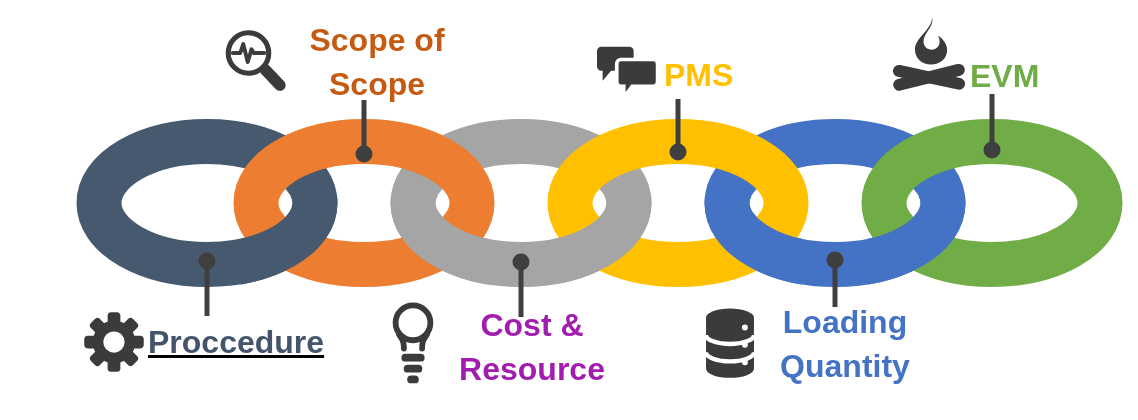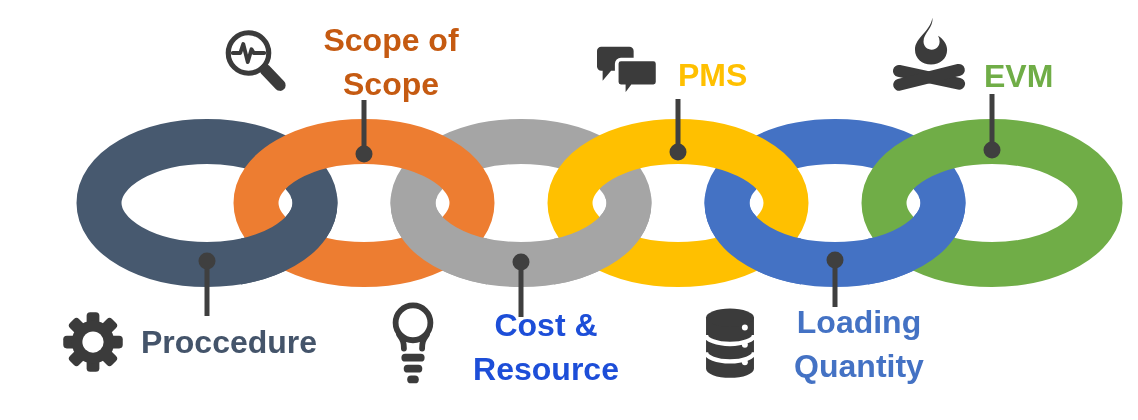--- a/index.html
+++ b/index.html
@@ -4,21 +4,21 @@
 <style>
   html,body{margin:0;padding:0;background:#ffffff;}
   .canvas{
     position:relative;
     width:1138px;height:420px;
     background:#ffffff;
     overflow:hidden;
     font-family:"Liberation Sans", sans-serif;
   }
   .chain-svg{position:absolute;left:0;top:0;width:1138px;height:420px;}
-  .label{position:absolute;display:flex;align-items:center;gap:14px;}
+  .label{position:absolute;display:flex;align-items:center;}
   .label-text{
     font-weight:700;
     font-size:32px;
     line-height:44px;
     text-align:center;
     white-space:nowrap;
   }
   .label-text .line{display:block;}
   .icon-svg{display:block;flex:0 0 auto;}
 </style>
@@ -113,21 +113,21 @@
         <path d="M26,1.5 C26.8,7.5 20.8,10.5 20.8,15.5 C20.8,18.4 23,20.3 25.6,20.3 C28.4,20.3 30.2,18.2 30.2,15.5 C30.2,14.4 29.9,13.3 29.3,12.2 C32.4,14.2 34.6,17.2 34.6,20.5 C34.6,25.6 30.3,29 25.2,29 C20,29 15.8,25.5 15.8,20.3 C15.8,13.2 24.6,10.2 26,1.5 Z"></path>
         <rect x="2.5" y="33" width="43" height="7" rx="3.5" transform="rotate(12 24 36.5)"></rect>
         <rect x="2.5" y="33" width="43" height="7" rx="3.5" transform="rotate(-14 24 36.5)"></rect>
       </g>
     </svg>
     <div class="label-text" style="color: rgb(112, 173, 71); margin-top: 39px;">
       <span class="line">EVM</span>
     </div>
   </div>
 
-  <div class="label" style="left:59px;top:308px;">
+  <div class="label" style="left:80px;top:308px;text-decoration:underline;">
     <svg class="icon-svg" width="68" height="68" viewBox="0 0 48 48">
       <g fill="#3B3B3B">
         <rect x="19.5" y="3" width="9" height="42" rx="2.5"></rect>
         <rect x="19.5" y="3" width="9" height="42" rx="2.5" transform="rotate(45 24 24)"></rect>
         <rect x="19.5" y="3" width="9" height="42" rx="2.5" transform="rotate(90 24 24)"></rect>
         <rect x="19.5" y="3" width="9" height="42" rx="2.5" transform="rotate(135 24 24)"></rect>
         <circle cx="24" cy="24" r="15"></circle>
       </g>
       <circle cx="24" cy="24" r="7.5" fill="#ffffff"></circle>
     </svg>
@@ -141,21 +141,21 @@
       <g fill="none" stroke-linecap="round" stroke="#3B3B3B">
         <circle cx="15" cy="11.5" r="9" stroke-width="3"></circle>
         <path d="M7.8,17.5 C10,20.5 10.3,22 10.3,24.8 M22.2,17.5 C20,20.5 19.7,22 19.7,24.8" stroke-width="3"></path>
       </g>
       <g fill="#3B3B3B">
         <rect x="9" y="27.5" width="12" height="4" rx="2"></rect>
         <rect x="10.2" y="33.2" width="9.6" height="4" rx="2"></rect>
         <rect x="12" y="38.8" width="6" height="4" rx="2"></rect>
       </g>
     </svg>
-    <div class="label-text" style="width: 180px; color: #1d4ed8;">
+    <div class="label-text" style="width: 180px; color: #a21caf;">
       <span class="line">Cost &amp;</span>
       <span class="line">Resource</span>
     </div>
   </div>
 
   <div class="label" style="left:700px;top:300px;">
     <svg class="icon-svg" width="60" height="76" viewBox="0 0 36 46">
       <g fill="#3B3B3B">
         <path d="M3.5,7 L3.5,38 A14.5,5.5 0 0 0 32.5,38 L32.5,7 Z"></path>
         <ellipse cx="18" cy="7" rx="14.5" ry="5.5"></ellipse>

